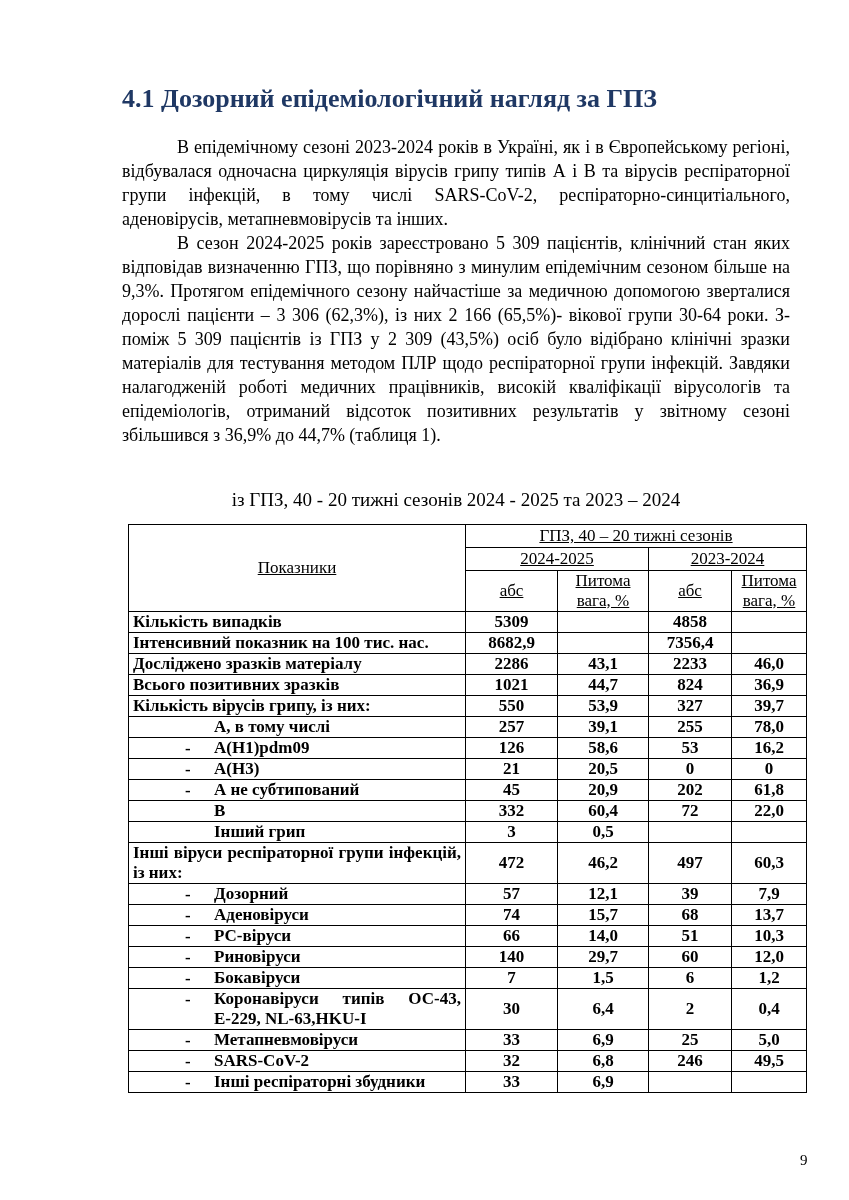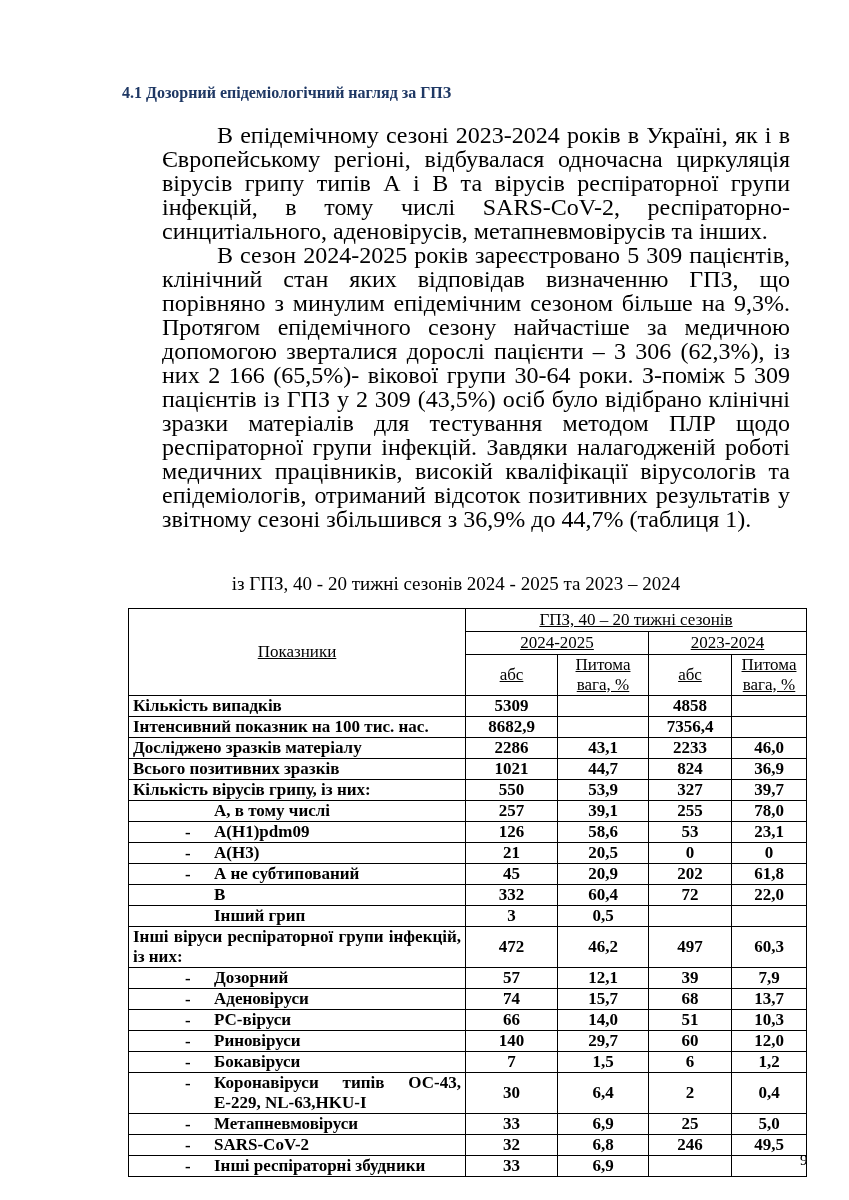--- a/index.html
+++ b/index.html
@@ -14,31 +14,30 @@
     width: 849px; height: 1200px;
     background: #ffffff;
     overflow: hidden;
   }
   .content {
     position: absolute;
     left: 122px; top: 84px;
     width: 668px;
   }
   .heading {
-    font-size: 16px;
+    font-size: 26px;
     font-weight: bold;
     color: #1f3864;
     margin-bottom: 21px;
   }
   .body-para {
-    font-size: 24px;
+    font-size: 18px;
     line-height: 24px;
     text-align: justify;
     text-indent: 55px;
-    margin-left: 40px;
   }
   .table-caption {
     margin-top: 15px;
     text-align: center;
     font-size: 19px;
     line-height: 25px;
   }
   table.results {
     margin-top: 12px;
     margin-left: 6px;
@@ -161,21 +160,21 @@
             <td class="num">257</td>
             <td class="num">39,1</td>
             <td class="num">255</td>
             <td class="num">78,0</td>
           </tr>
           <tr>
             <td class="label dash"><span class="dash-mark">-</span><span>A(H1)pdm09</span></td>
             <td class="num">126</td>
             <td class="num">58,6</td>
             <td class="num">53</td>
-            <td class="num">23,1</td>
+            <td class="num">16,2</td>
           </tr>
           <tr>
             <td class="label dash"><span class="dash-mark">-</span><span>А(Н3)</span></td>
             <td class="num">21</td>
             <td class="num">20,5</td>
             <td class="num">0</td>
             <td class="num">0</td>
           </tr>
           <tr>
             <td class="label dash"><span class="dash-mark">-</span><span>А не субтипований</span></td>

